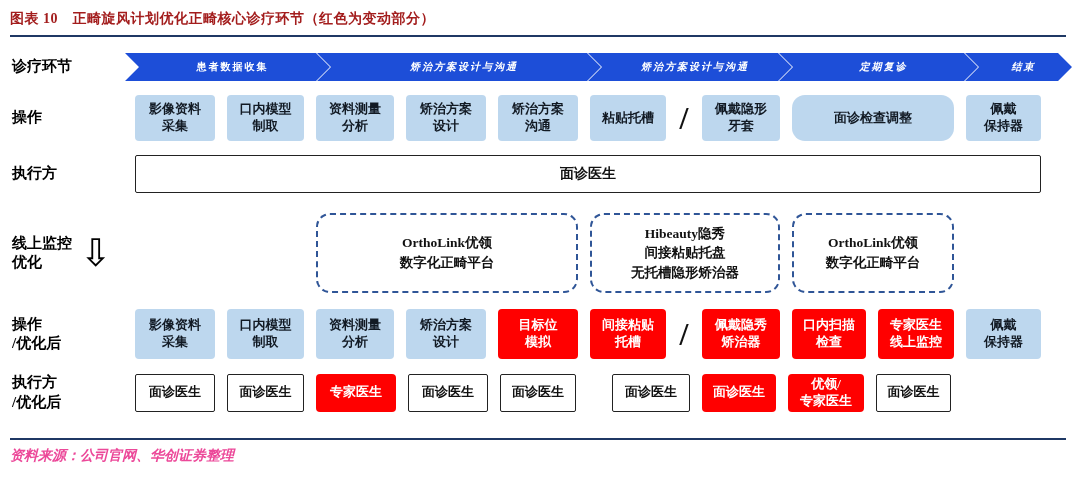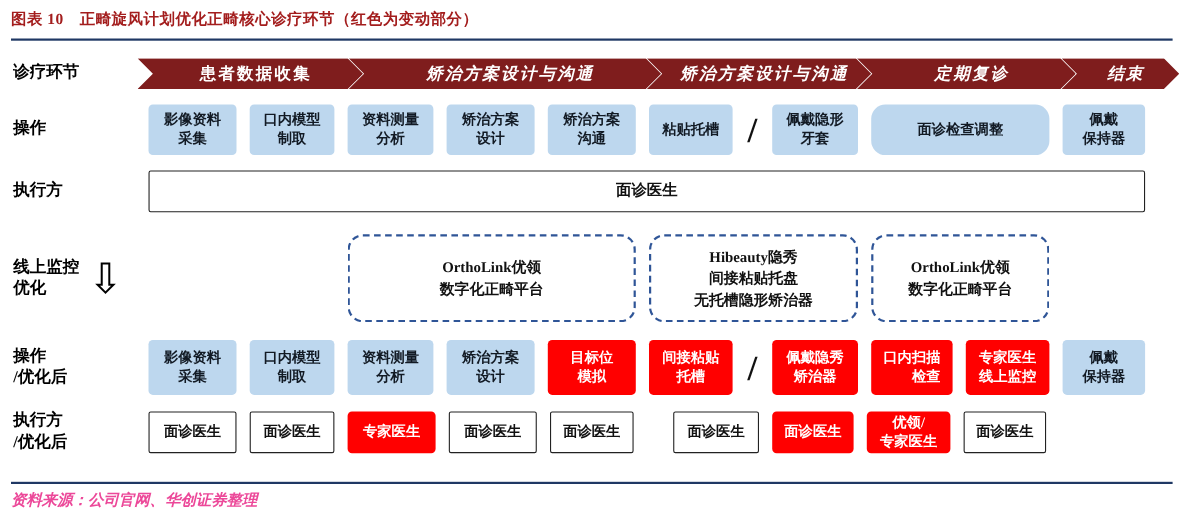--- a/index.html
+++ b/index.html
@@ -21,21 +21,21 @@
   .row { display: flex; align-items: center; }
   .rowlabel {
     flex: 0 0 125px; width: 125px; font-weight: bold; font-size: 15px; color: #000;
     white-space: pre-line; line-height: 1.3; padding-left: 2px;
   }
 
   
   .stagerow { margin-top: 16px; }
   .chevrons { display: flex; flex: 1; margin-left: -10px; }
   .chev {
-    height: 28px; background: #7f1d1d; color: #fff; font-weight: bold; font-size: 15px;
+    height: 28px; background: #1d4ed8; color: #fff; font-weight: bold; font-size: 10px;
     letter-spacing: 2px; display: flex; align-items: center; justify-content: center;
     padding-left: 10px;
     clip-path: polygon(0 0, calc(100% - 14px) 0, 100% 50%, calc(100% - 14px) 100%, 0 100%, 14px 50%);
   }
   .chev + .chev { margin-left: -13px; font-style: italic; }
   .chev.c1 { width: 205px; }
   .chev.c2 { width: 284px; }
   .chev.c3 { width: 204px; }
   .chev.c4 { width: 199px; }
   .chev.c5 { width: 107px; }
@@ -57,21 +57,21 @@
   .red { background: #FF0000; color: #ffffff; }
   .outline { background: #ffffff; border: 1.5px solid #222; color: #111; border-radius: 2px; }
 
   .slash {
     display: flex; align-items: center; justify-content: center;
     font-size: 32px; font-weight: bold; color: #111; line-height: 1;
   }
 
   .cw1 { flex: 0 0 80px; } .cw2 { flex: 0 0 77px; } .cw3 { flex: 0 0 78px; }
   .cw4 { flex: 0 0 80px; } .cw5 { flex: 0 0 80px; } .cw6 { flex: 0 0 76px; }
-  .cwS { flex: 0 0 12px; } .cw7 { flex: 0 0 78px; } .cw8 { flex: 0 0 74px; text-align: right; }
+  .cwS { flex: 0 0 12px; } .cw7 { flex: 0 0 78px; } .cw8 { flex: 0 0 74px; }
   .cw9 { flex: 0 0 76px; } .cw10 { flex: 0 0 75px; } .cw89 { flex: 0 0 162px; border-radius: 13px; }
 
   .opsrow { margin-top: 14px; }
   .execrow { margin-top: 14px; }
   .execbox { flex: 0 0 906px; width: 906px; font-size: 14px; }
 
   
   .optrow { margin-top: 20px; }
   .optlabel { display: flex; align-items: center; gap: 8px; }
   .bigArrow {

